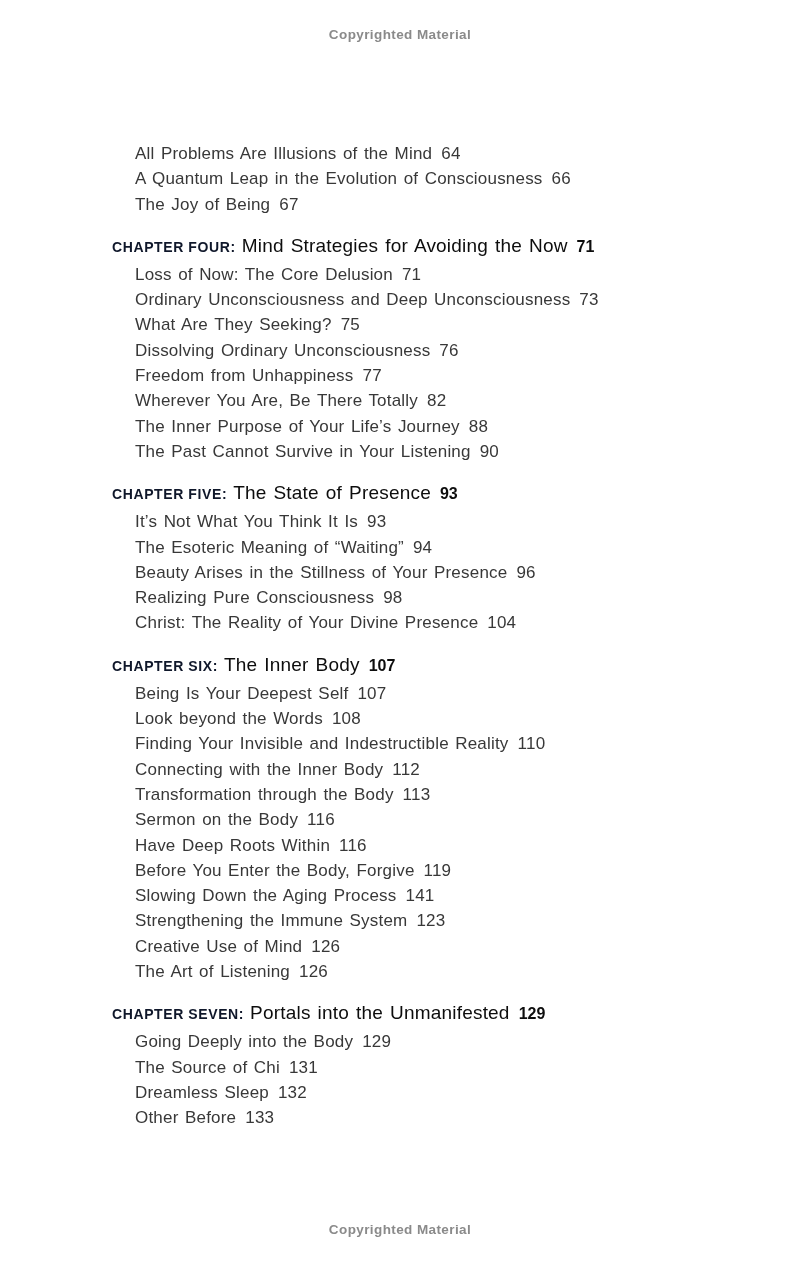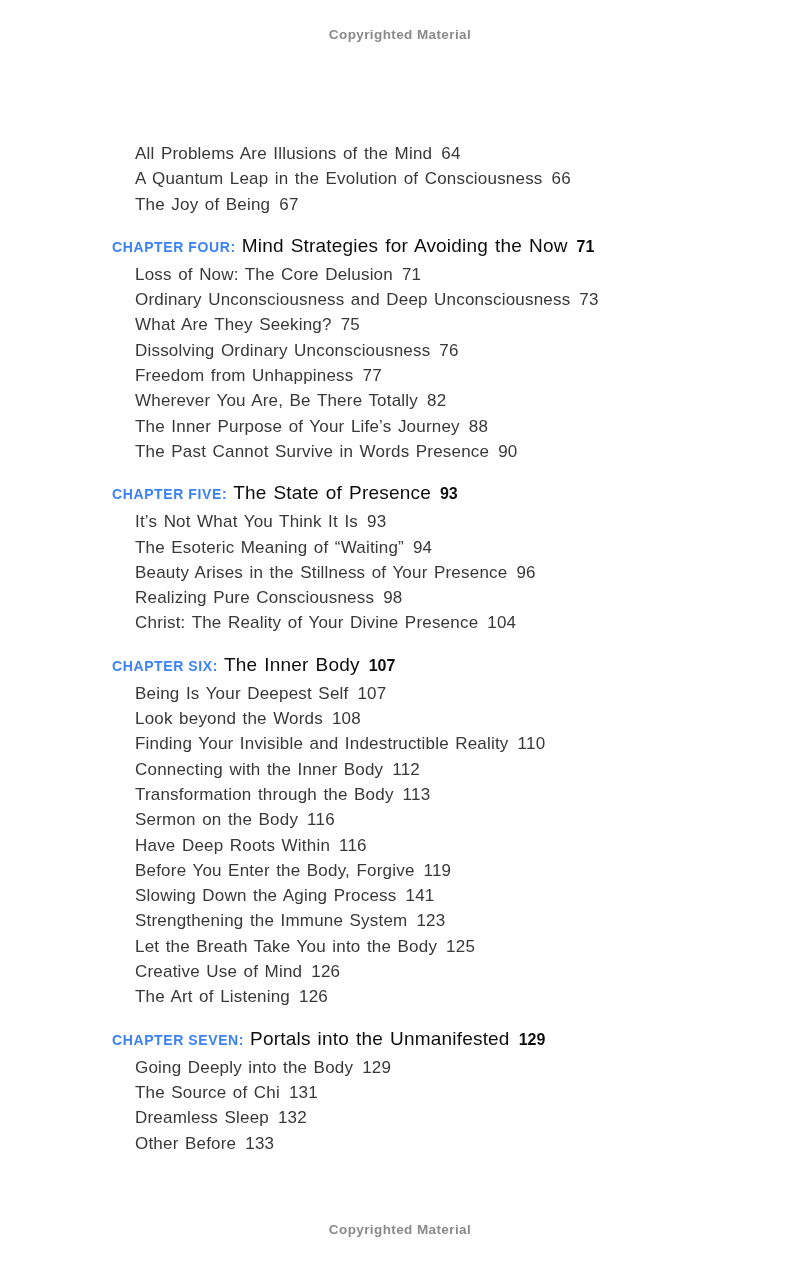--- a/index.html
+++ b/index.html
@@ -39,21 +39,21 @@
     margin: 13px 0 1px 0;
     padding: 0;
     line-height: 27px;
     white-space: nowrap;
     color: #0d0d0d;
   }
   .chapter-label {
     font-size: 14px;
     font-weight: bold;
     letter-spacing: 0.6px;
-    color: #3b82f6;
+    color: #0f172a;
     margin-right: 6px;
   }
   .chapter-title {
     font-size: 19px;
     font-weight: normal;
     letter-spacing: 0.2px;
     word-spacing: 1.5px;
     color: #0d0d0d;
   }
   .chapter-page {
@@ -132,21 +132,21 @@
 
   <li class="entry">
     <span class="entry-title">Wherever You Are, Be There Totally</span><span class="entry-page">82</span>
   </li>
 
   <li class="entry">
     <span class="entry-title">The Inner Purpose of Your Life’s Journey</span><span class="entry-page">88</span>
   </li>
 
   <li class="entry">
-    <span class="entry-title">The Past Cannot Survive in Words Presence</span><span class="entry-page">90</span>
+    <span class="entry-title">The Past Cannot Survive in Your Listening</span><span class="entry-page">90</span>
   </li>
 </ul>
   </section>
 
   <section class="toc-section">
     <h2 class="chapter-heading">
       <span class="chapter-label">CHAPTER FIVE:</span><span class="chapter-title">The State of Presence</span><span class="chapter-page">93</span>
     </h2>
     <ul class="entries">
   <li class="entry">
@@ -210,23 +210,20 @@
 
 
   <li class="entry">
     <span class="entry-title">Slowing Down the Aging Process</span><span class="entry-page">141</span>
   </li>
 
   <li class="entry">
     <span class="entry-title">Strengthening the Immune System</span><span class="entry-page">123</span>
   </li>
 
-  <li class="entry">
-    <span class="entry-title">Let the Breath Take You into the Body</span><span class="entry-page">125</span>
-  </li>
 
   <li class="entry">
     <span class="entry-title">Creative Use of Mind</span><span class="entry-page">126</span>
   </li>
 
   <li class="entry">
     <span class="entry-title">The Art of Listening</span><span class="entry-page">126</span>
   </li>
 </ul>
   </section>

